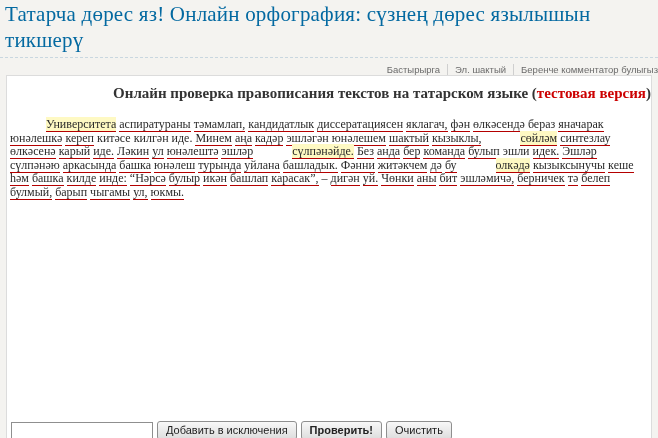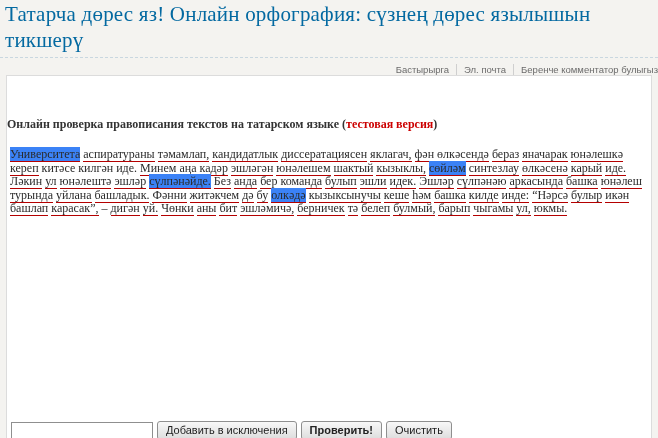--- a/index.html
+++ b/index.html
@@ -40,39 +40,39 @@
   .top-link:last-child{border-right:none;padding-right:0;}
   
   .panel{
     position:relative;
     margin:0 6px;
     background:#ffffff;
     border:1px solid #dcdcdc;
     height:366px;
   }
   .checker-heading{
-    text-align:left;
-    font-size:12px;
+    text-align:right;
+    font-size:15px;
     font-weight:bold;
     color:#333;
-    margin-top:41px;
+    margin-top:9px;
     font-family:"Liberation Serif","DejaVu Serif",serif;
   }
   .test-note{color:#cc0000;}
   
   .checked-text{
     margin:16px 3px 0 3px;
     font-size:12px;
     line-height:13.5px;
     color:#2a2a2a;
     text-align:left;
   }
   .w{white-space:nowrap;}
   .u{border-bottom:1px solid #b40000;cursor:pointer;}
-  .h{background:#3b82f6;}
+  .h{background:#fef9c3;margin-left:36px;}
   
   .controls{
     position:absolute;
     left:4px;top:345px;
     display:flex;align-items:center;
     font-family:"Liberation Sans","DejaVu Sans",sans-serif;
   }
   .exception-input{
     width:136px;height:15px;
     border:1px solid #8f8f8f;
@@ -95,21 +95,21 @@
   }
   .btn-check{font-weight:bold;}
 </style>
 </head>
 <body>
 
 <div class="site-header">
   <h1 class="site-title">Татарча дөрес яз! Онлайн орфография: сүзнең дөрес язылышын тикшерү</h1>
 </div>
 
-<div class="links-row"><a class="top-link">Бастырырга</a><a class="top-link">Эл. почта</a><a class="top-link">Беренче комментатор булыгыз</a></div>
+<div class="links-row"><a class="top-link">Бастырырга</a><a class="top-link">Эл. шактый</a><a class="top-link">Беренче комментатор булыгыз</a></div>
 
 <div class="panel">
   <div class="checker-heading">
     <span>Онлайн проверка правописания текстов на татарском языке</span>
     <span>(</span><span class="test-note">тестовая версия</span><span>)</span>
   </div>
 
   <div class="checked-text"><span class="w u h">Университета</span> <span class="w u">аспиратураны</span> <span class="w u">тәмамлап,</span> <span class="w u">кандидатлык</span> <span class="w u">диссератациясен</span> <span class="w u">яклагач,</span> <span class="w u">фән</span> <span class="w u">өлкәсендә</span> <span class="w u">бераз</span> <span class="w u">яначарак</span> <span class="w u">юнәлешкә</span> <span class="w u">кереп</span> <span class="w">китәсе</span> <span class="w">килгән</span> <span class="w">иде.</span> <span class="w u">Минем</span> <span class="w u">аңа</span> <span class="w u">кадәр</span> <span class="w u">эшләгән</span> <span class="w u">юнәлешем</span> <span class="w u">шактый</span> <span class="w u">кызыклы,</span> <span class="w u h">сөйләм</span> <span class="w u">синтезлау</span> <span class="w u">өлкәсенә</span> <span class="w u">карый</span> <span class="w u">иде.</span> <span class="w u">Ләкин</span> <span class="w u">ул</span> <span class="w u">юнәлештә</span> <span class="w u">эшләр</span> <span class="w u h">сүлпәнәйде.</span> <span class="w u">Без</span> <span class="w u">анда</span> <span class="w u">бер</span> <span class="w u">команда</span> <span class="w u">булып</span> <span class="w u">эшли</span> <span class="w u">идек.</span> <span class="w u">Эшләр</span> <span class="w u">сүлпәнәю</span> <span class="w u">аркасында</span> <span class="w u">башка</span> <span class="w u">юнәлеш</span> <span class="w u">турында</span> <span class="w u">уйлана</span> <span class="w u">башладык.</span> <span class="w u">Фәнни</span> <span class="w u">житәкчем</span> <span class="w u">дә</span> <span class="w u">бу</span> <span class="w u h">олкәдә</span> <span class="w u">кызыксынучы</span> <span class="w u">кеше</span> <span class="w u">һәм</span> <span class="w u">башка</span> <span class="w u">килде</span> <span class="w u">инде:</span> <span class="w u">“Нәрсә</span> <span class="w u">булыр</span> <span class="w u">икән</span> <span class="w u">башлап</span> <span class="w u">карасак”,</span> <span class="w">–</span> <span class="w u">дигән</span> <span class="w u">уй.</span> <span class="w u">Чөнки</span> <span class="w u">аны</span> <span class="w u">бит</span> <span class="w u">эшләмичә,</span> <span class="w u">берничек</span> <span class="w u">тә</span> <span class="w u">белеп</span> <span class="w u">булмый,</span> <span class="w u">барып</span> <span class="w u">чыгамы</span> <span class="w u">ул,</span> <span class="w u">юкмы.</span> </div>
 
   <div class="controls">

